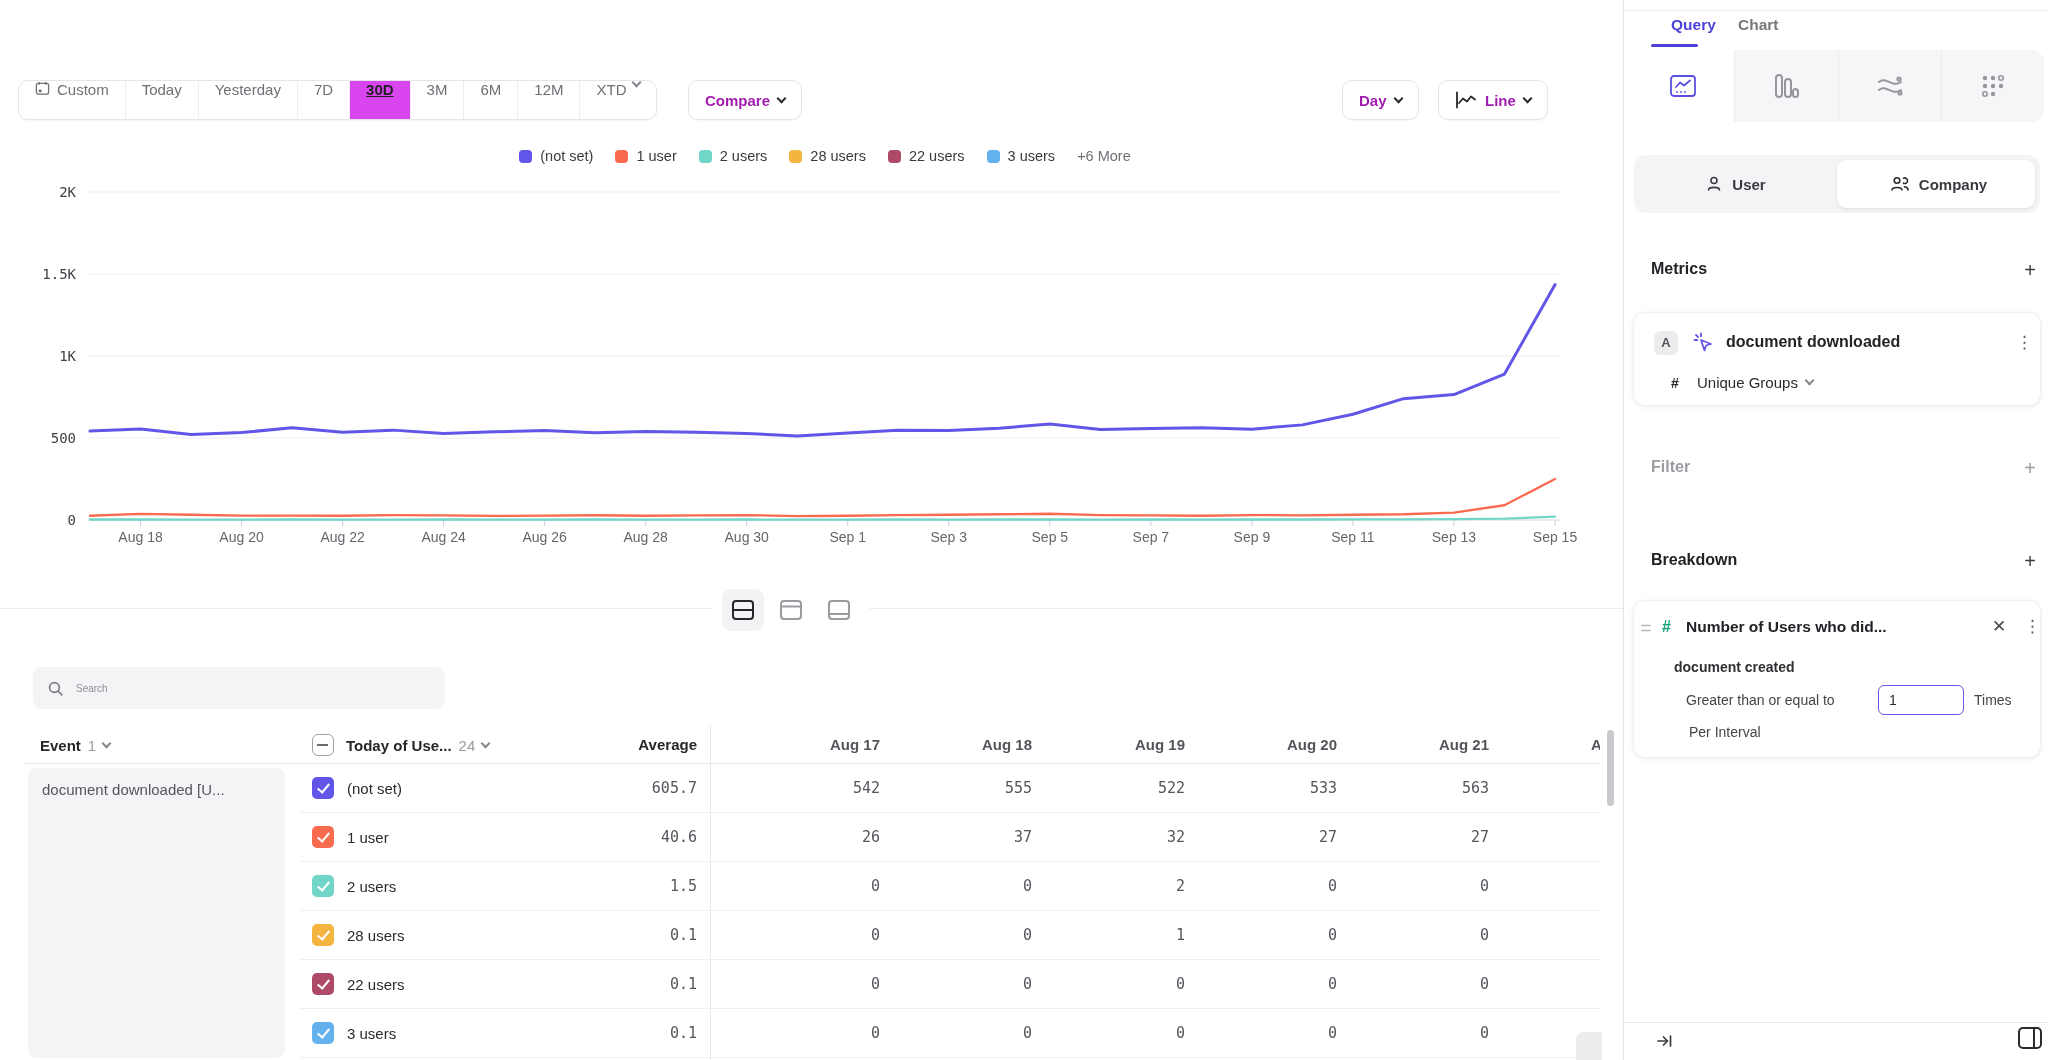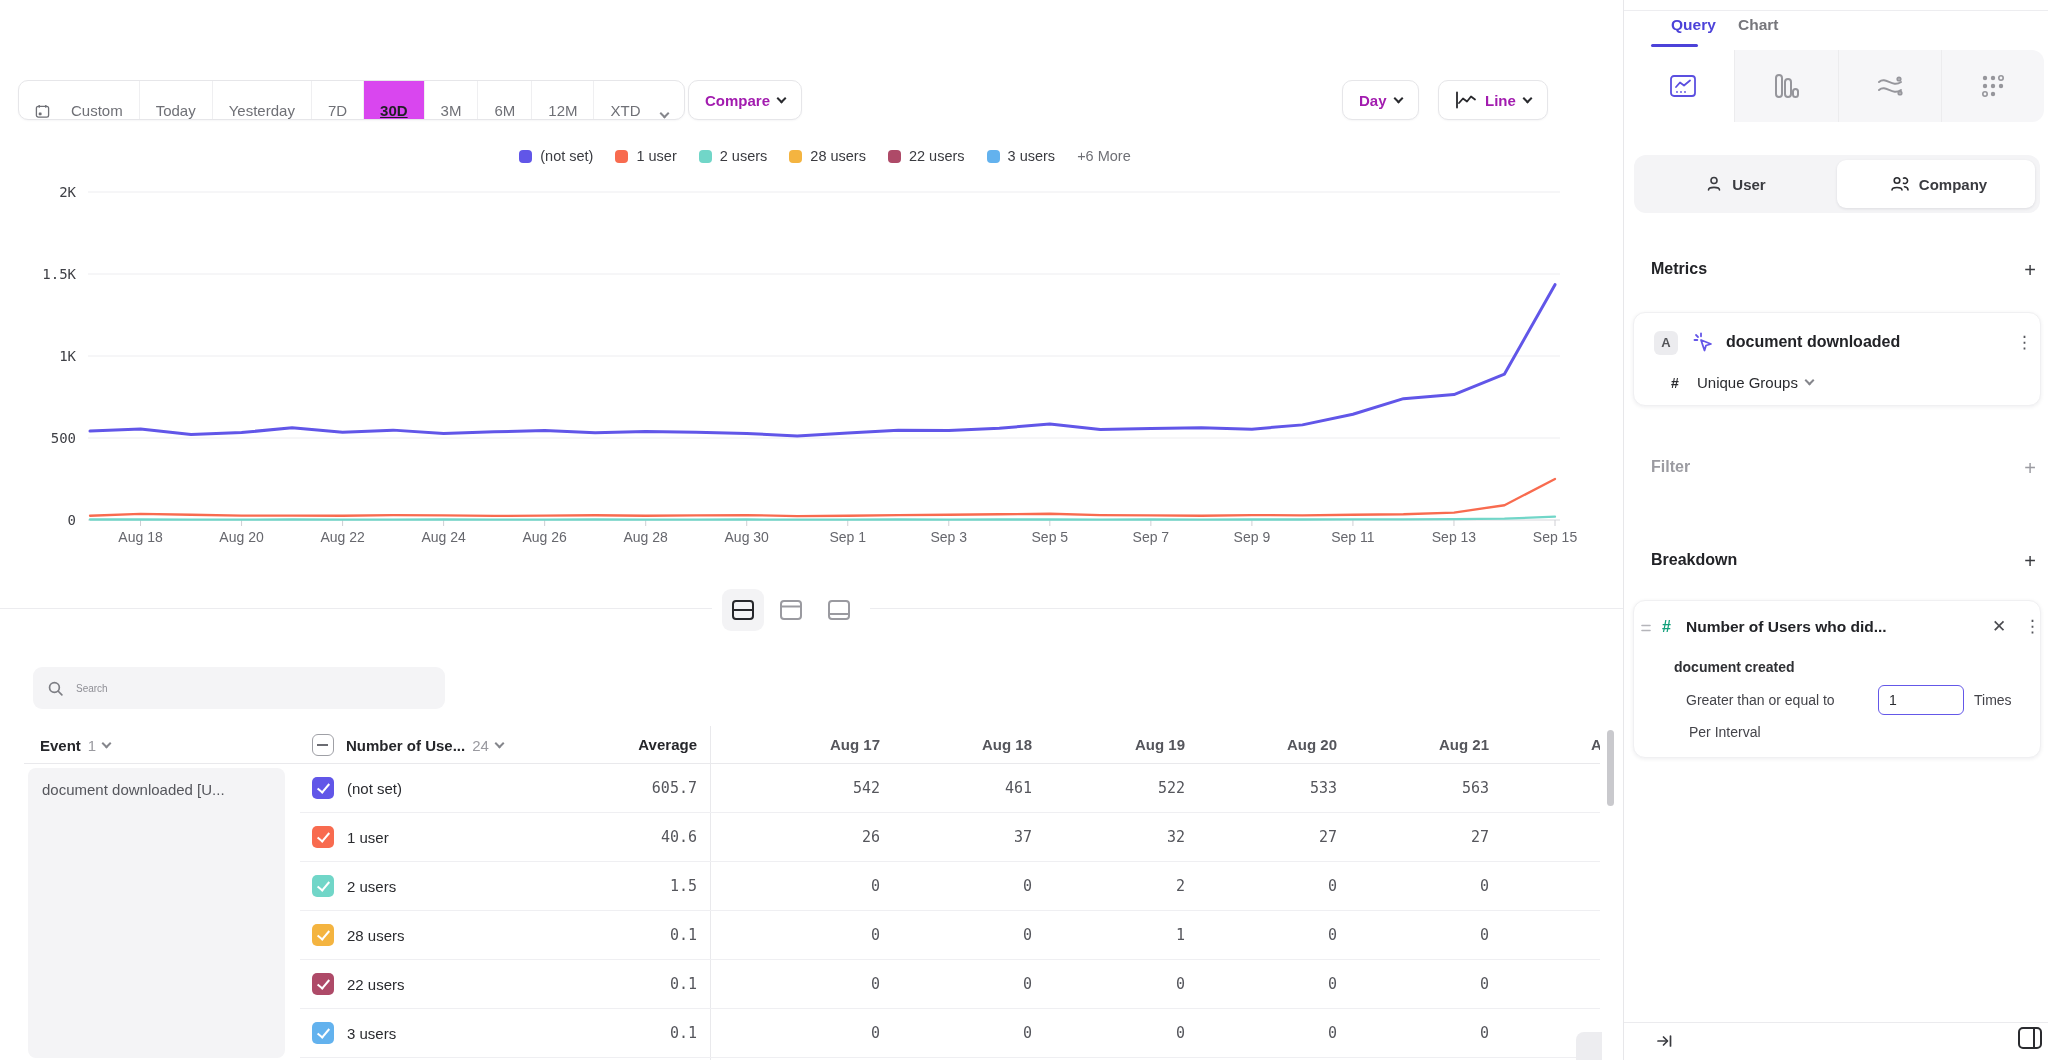--- a/index.html
+++ b/index.html
@@ -6,21 +6,21 @@
   *{box-sizing:border-box;}
   .stage{position:relative;width:2048px;height:1060px;background:#fff;overflow:hidden;
          font-family:"Liberation Sans",sans-serif;color:#2a2b2f;}
   .mono{font-family:"DejaVu Sans Mono",monospace;}
   .abs{position:absolute;}
 
   
   .seg{position:absolute;left:18px;top:80px;height:40px;display:flex;align-items:stretch;
        border:1px solid #e6e6e9;border-radius:10px;background:#fff;overflow:hidden;
        box-shadow:0 1px 2px rgba(20,20,43,.04);}
-  .rangebtn{display:flex;align-items:flex-end;gap:21px;padding:0 16px;font-size:15px;color:#6f7076;
+  .rangebtn{display:flex;align-items:flex-start;gap:7px;padding:0 16px;font-size:15px;color:#6f7076;
        border-left:1px solid #efeff1;cursor:pointer;white-space:nowrap;}
   .rangebtn:first-child{border-left:none;}
   .rangebtn.sel{background:#d946ef;color:#1f2024;font-weight:700;text-decoration:underline;}
   .btn{position:absolute;top:80px;height:40px;display:flex;align-items:center;gap:8px;
        padding:0 16px;border:1px solid #e6e6e9;border-radius:10px;background:#fff;
        font-size:15px;font-weight:600;color:#a21caf;box-shadow:0 1px 2px rgba(20,20,43,.04);}
   .chev{width:7px;height:7px;border-right:2px solid #85868c;border-bottom:2px solid #85868c;
        transform:rotate(45deg);display:inline-block;position:relative;top:-2px;}
   .chev.dark{border-color:#2a2b2f;}
 
@@ -278,21 +278,21 @@
     </div>
 
     <div class="tclip">
       <div class="th-group" style="left:40px;">
         <span>Event</span>
         <span class="th-count">1</span>
         <span class="chev"></span>
       </div>
       <div class="minusbox"></div>
       <div class="th-group" style="left:346px;">
-        <span>Number of Use...</span>
+        <span>Today of Use...</span>
         <span class="th-count">24</span>
         <span class="chev"></span>
       </div>
       <div class="th-cell" style="left:557px;color:#26272b;font-weight:700;">Average</div>
       <div id="datecols">
           <div class="th-cell" style="left: 740px;">Aug 17</div>
           <div class="th-cell" style="left: 892px;">Aug 18</div>
           <div class="th-cell" style="left: 1045px;">Aug 19</div>
           <div class="th-cell" style="left: 1197px;">Aug 20</div>
           <div class="th-cell" style="left: 1349px;">Aug 21</div>
@@ -300,21 +300,21 @@
         </div>
       <div class="theadline"></div>
       <div class="coldiv"></div>
       <div class="eventcell">document downloaded [U...</div>
       <div id="rows">
           <div class="trow" style="top: 38px;">
             <span class="swatch" style="background:#6156E8"></span>
             <span class="rlabel">(not set)</span>
             <span class="rval mono" style="left:257px;">605.7</span>
             <span class="rval mono" style="left:440px;">542</span>
-            <span class="rval mono" style="left:592px;">461</span>
+            <span class="rval mono" style="left:592px;">555</span>
             <span class="rval mono" style="left:745px;">522</span>
             <span class="rval mono" style="left:897px;">533</span>
             <span class="rval mono" style="left:1049px;">563</span>
             <span class="rval mono" style="left:1201px;">535</span>
           </div>
           <div class="trow" style="top: 87px;">
             <span class="swatch" style="background:#F86B4F"></span>
             <span class="rlabel">1 user</span>
             <span class="rval mono" style="left:257px;">40.6</span>
             <span class="rval mono" style="left:440px;">26</span>

